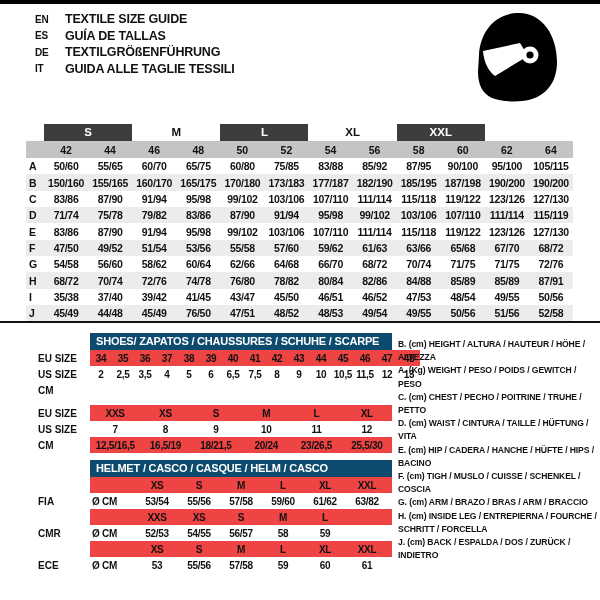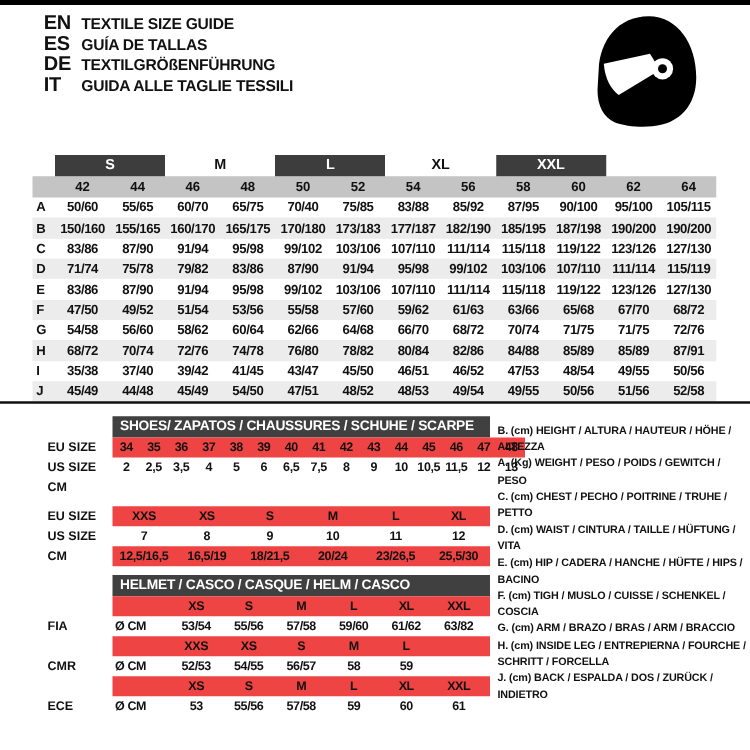--- a/index.html
+++ b/index.html
@@ -3,21 +3,21 @@
 <meta charset="utf-8">
 <style>
   html,body { margin:0; padding:0; background:#fff; }
   body { width:600px; height:600px; font-family:"Liberation Sans", sans-serif; color:#111; }
   .page { position:relative; width:600px; height:600px; overflow:hidden; background:#fff; }
   .top-line { position:absolute; top:0; left:0; width:600px; height:4px; background:#000; }
 
   
   .lang { position:absolute; top:11px; left:35px; }
   .lang-row { display:flex; height:16.5px; align-items:center; }
-  .lang-code { width:30px; font-weight:bold; font-size:16px; letter-spacing:-0.2px; }
+  .lang-code { width:30px; font-weight:bold; font-size:10px; letter-spacing:-0.2px; }
   .lang-title { font-weight:bold; font-size:12.5px; letter-spacing:-0.2px; white-space:nowrap; }
 
   .helmet-wrap { position:absolute; top:6px; right:33px; width:100px; height:102px; }
 
   
   .main-table { position:absolute; top:123px; left:26px; width:547px; }
   .mt-grid { display:grid; grid-template-columns:18px repeat(12,1fr); align-items:center; }
   .mt-groups { height:18px; }
   .mt-group-cell { text-align:center; font-size:11.5px; font-weight:bold; height:17px; line-height:17px; }
   .mt-group-cell.dark { background:#3d3d3d; color:#fff; }
@@ -25,21 +25,21 @@
   .mt-row { height:16.35px; font-size:10.5px; font-weight:bold; letter-spacing:-0.3px; }
   .mt-row.stripe { background:#ececec; }
   .mt-cell { text-align:center; white-space:nowrap; }
   .mt-label { text-align:left; padding-left:3px; }
 
   .divider { position:absolute; top:321px; left:0; width:600px; height:2px; background:#111; }
 
   
   .lower { position:absolute; top:333px; left:38px; width:384px; }
   .sub { margin-bottom:7px; }
-  .sub-title { margin-left:52px; width:296px; background:#404040; color:#fff; font-size:11px; font-weight:bold; height:17px; line-height:17px; padding-left:6px; letter-spacing:-0.2px; white-space:nowrap; overflow:hidden; }
+  .sub-title { margin-left:52px; width:296px; background:#0c4a6e; color:#fff; font-size:11px; font-weight:bold; height:17px; line-height:17px; padding-left:6px; letter-spacing:-0.2px; white-space:nowrap; overflow:hidden; }
   .sub-row { display:flex; height:16px; }
   .sub-label { width:52px; flex:none; display:flex; align-items:center; font-size:10px; font-weight:bold; }
   .sub-data { display:grid; align-items:center; font-size:10px; font-weight:bold; text-align:center; letter-spacing:-0.3px; }
   .sub-data.shaded { background:#ef4444; }
   .cols15 { width:330px; grid-template-columns:repeat(15,1fr); }
   .cols6  { width:302px; grid-template-columns:repeat(6,1fr); }
   .helmet-cols { width:302px; grid-template-columns:46px repeat(6,42px); }
   .sub-cell { white-space:nowrap; }
   .unit-cell { text-align:left; padding-left:2px; }
 
@@ -104,21 +104,21 @@
         <div class="mt-cell">62</div>
         <div class="mt-cell">64</div>
       </div>
     <div>
         <div class="mt-grid mt-row">
           <div class="mt-cell mt-label">A</div>
           <div class="mt-cell">50/60</div>
           <div class="mt-cell">55/65</div>
           <div class="mt-cell">60/70</div>
           <div class="mt-cell">65/75</div>
-          <div class="mt-cell">70/40</div>
+          <div class="mt-cell">60/80</div>
           <div class="mt-cell">75/85</div>
           <div class="mt-cell">83/88</div>
           <div class="mt-cell">85/92</div>
           <div class="mt-cell">87/95</div>
           <div class="mt-cell">90/100</div>
           <div class="mt-cell">95/100</div>
           <div class="mt-cell">105/115</div>
         </div>
         <div class="mt-grid mt-row stripe">
           <div class="mt-cell mt-label">B</div>
@@ -238,21 +238,21 @@
           <div class="mt-cell">47/53</div>
           <div class="mt-cell">48/54</div>
           <div class="mt-cell">49/55</div>
           <div class="mt-cell">50/56</div>
         </div>
         <div class="mt-grid mt-row stripe">
           <div class="mt-cell mt-label">J</div>
           <div class="mt-cell">45/49</div>
           <div class="mt-cell">44/48</div>
           <div class="mt-cell">45/49</div>
-          <div class="mt-cell">54/50</div>
+          <div class="mt-cell">76/50</div>
           <div class="mt-cell">47/51</div>
           <div class="mt-cell">48/52</div>
           <div class="mt-cell">48/53</div>
           <div class="mt-cell">49/54</div>
           <div class="mt-cell">49/55</div>
           <div class="mt-cell">50/56</div>
           <div class="mt-cell">51/56</div>
           <div class="mt-cell">52/58</div>
         </div>
       </div>

